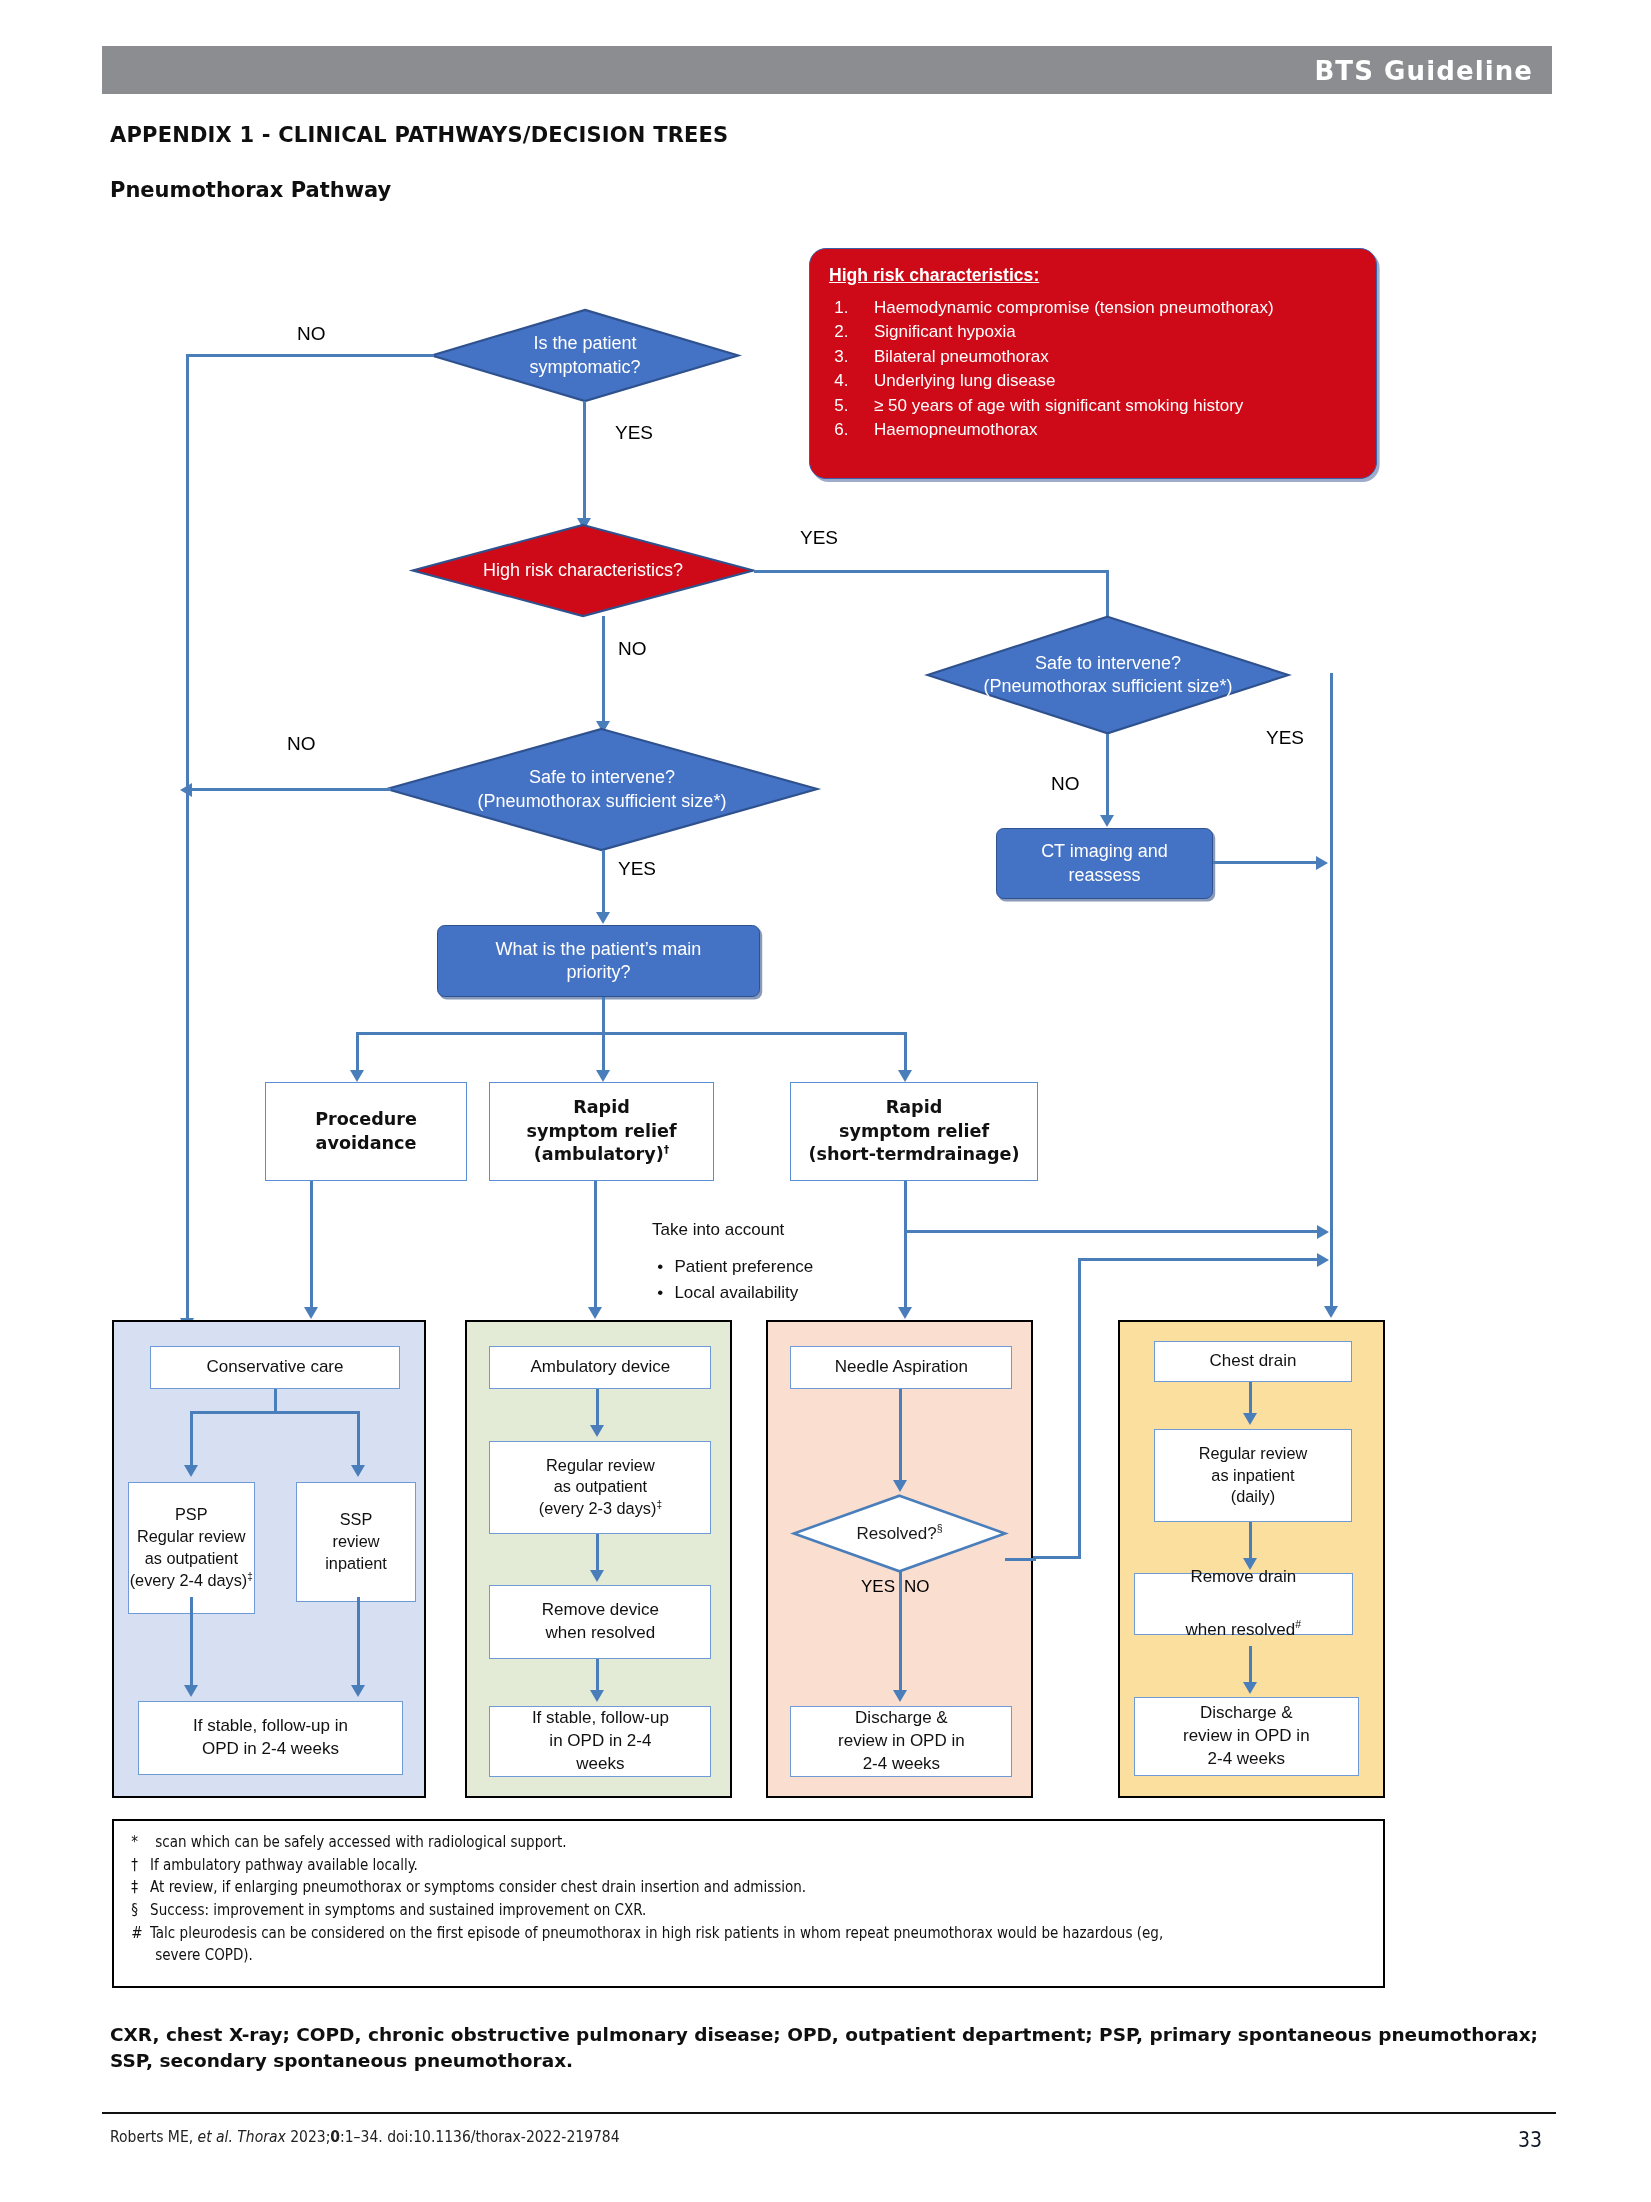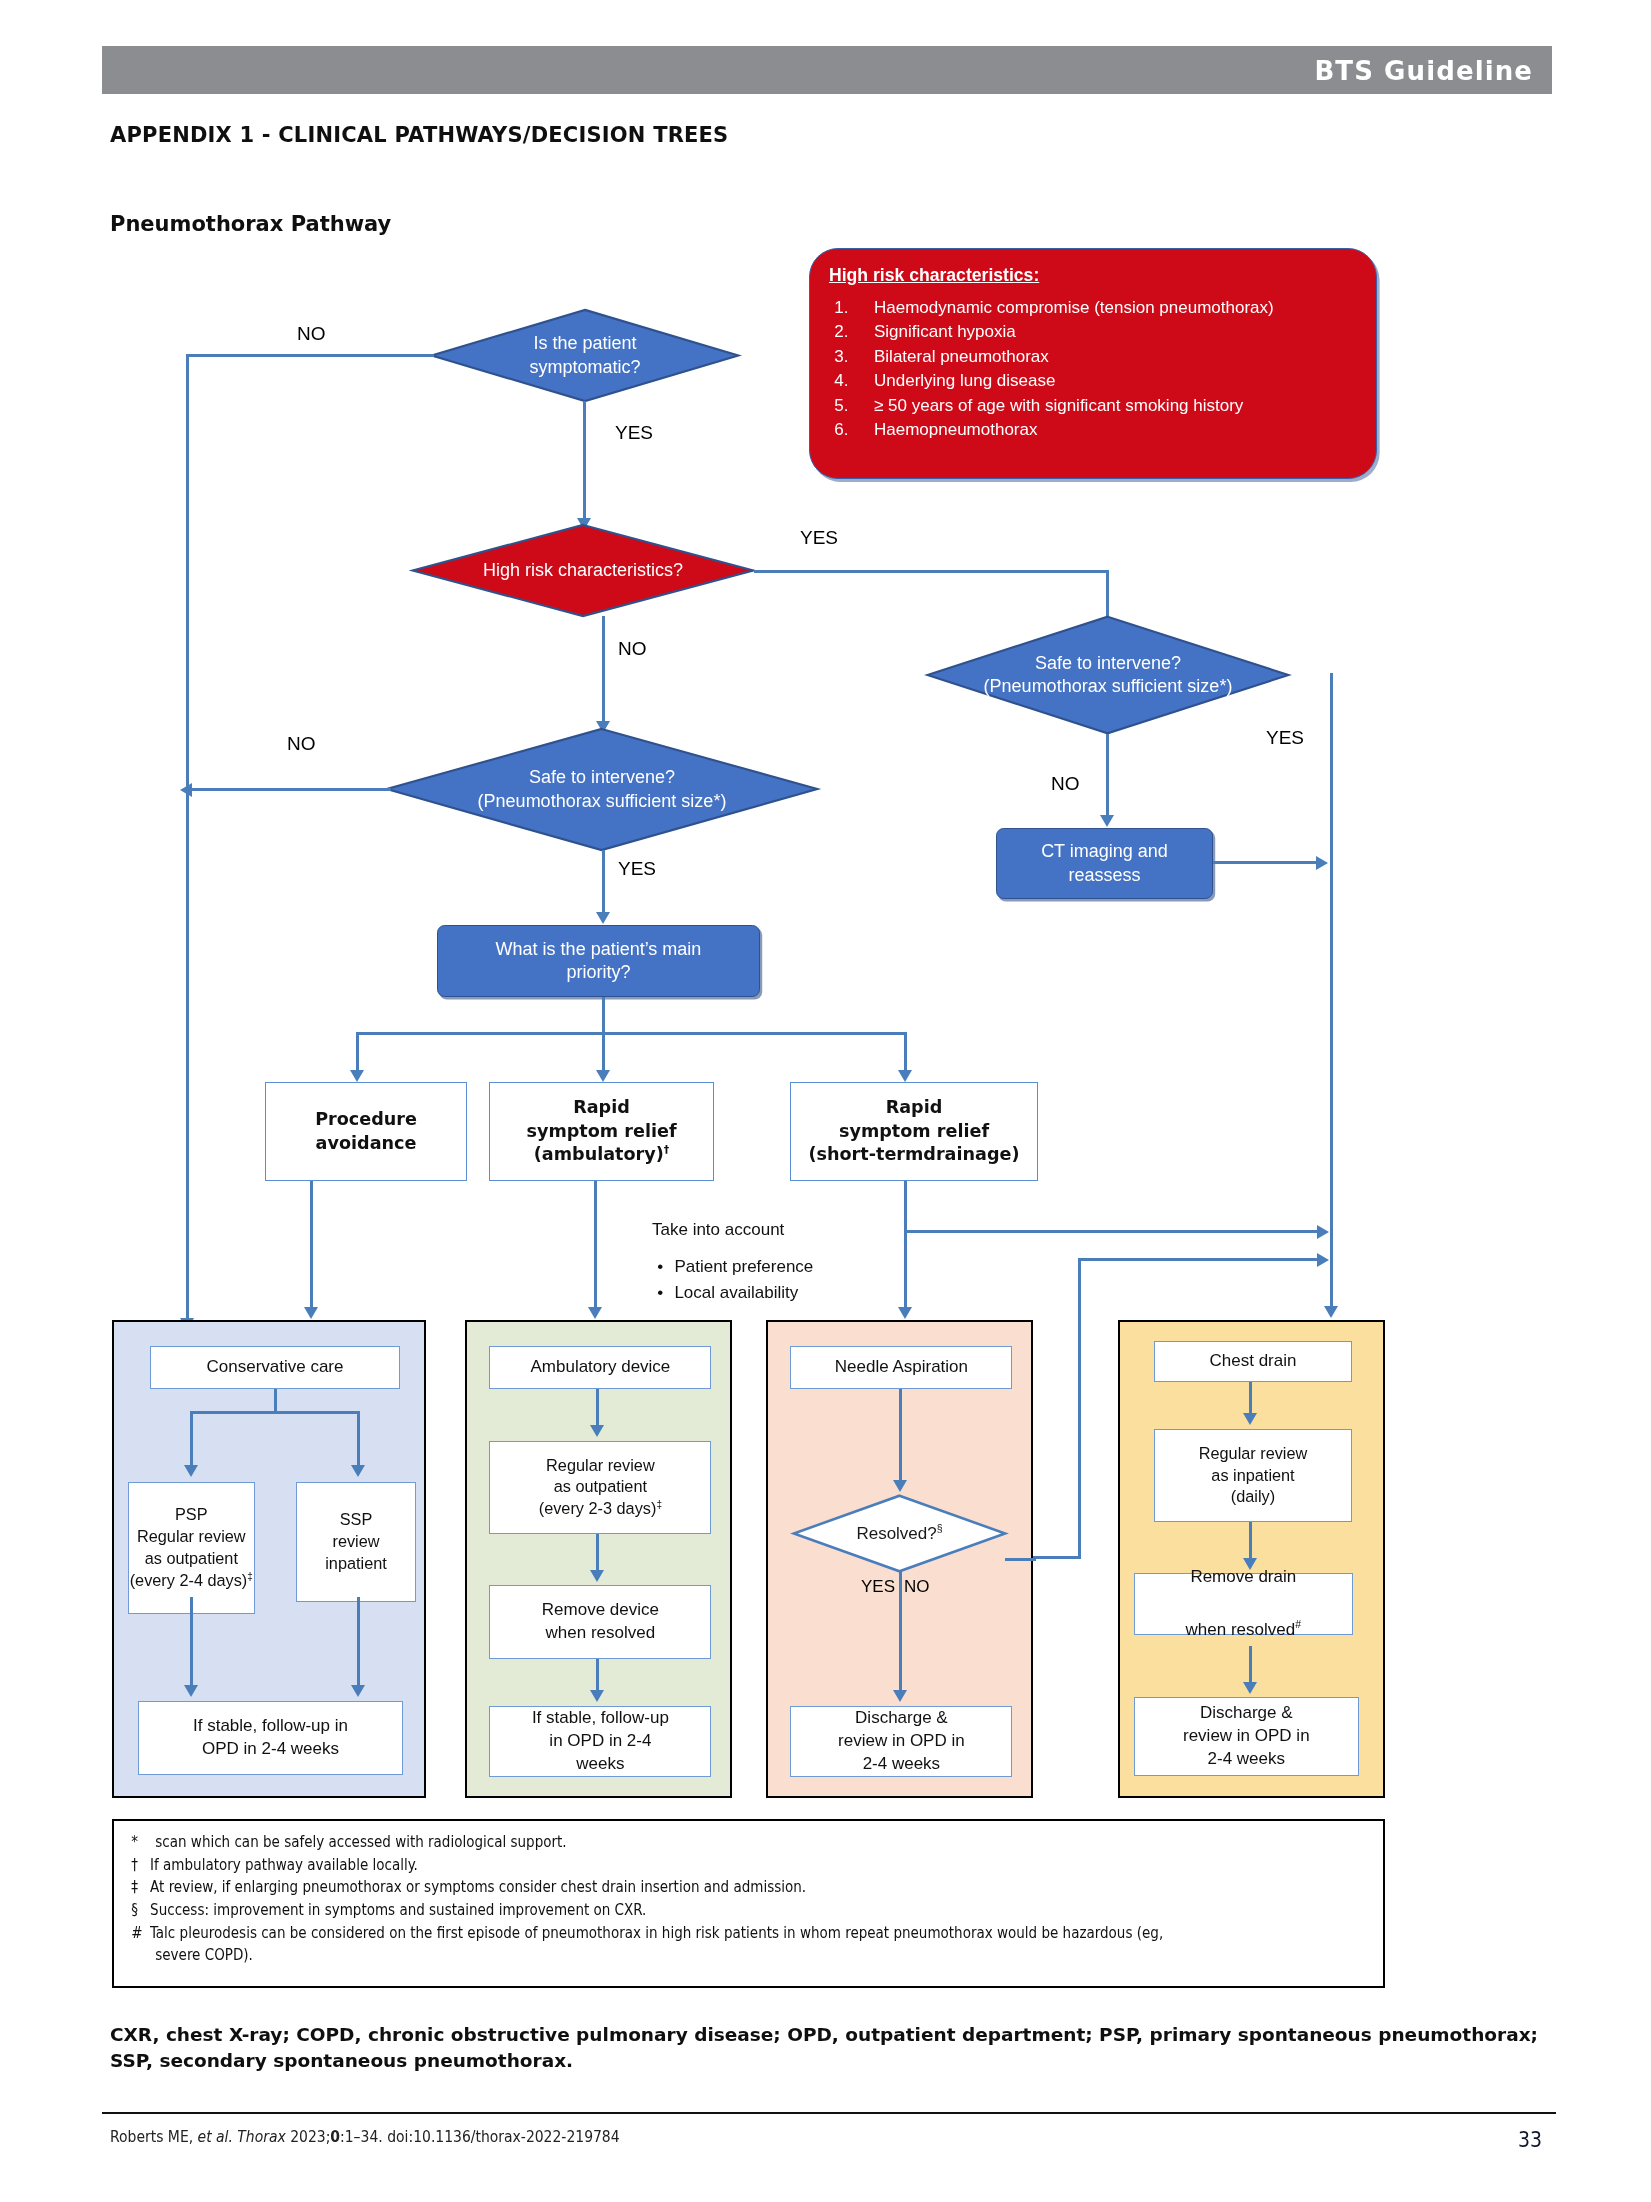--- a/index.html
+++ b/index.html
@@ -23,21 +23,20 @@
   }
   .appendix-title {
     position:absolute; left:110px; top:123px;
     font-size:21px; font-weight:bold; letter-spacing:0.2px;
     color:#0f0f0f; font-family:"DejaVu Sans", sans-serif;
   }
   .pathway-title {
     position:absolute; left:110px; top:178px;
     font-size:21px; font-weight:bold; color:#0f0f0f;
     font-family:"DejaVu Sans", sans-serif;
-    margin-top:34px;
   }
 
   .diamond-wrap { position:absolute; }
   .diamond-wrap svg { position:absolute; left:0; top:0; overflow:visible; }
   .diamond-label {
     position:absolute; left:0; top:0; width:100%; height:100%;
     display:flex; align-items:center; justify-content:center; flex-direction:column;
     color:#ffffff; font-size:18px; line-height:1.28; text-align:center;
     pointer-events:none;
   }
@@ -52,21 +51,21 @@
 
   .wbox {
     position:absolute; background:#ffffff; border:1.9px solid #5B8FD4;
     color:#111; font-size:17px; line-height:1.34; text-align:center;
     display:flex; align-items:center; justify-content:center;
   }
   .wbox.bold { font-weight:bold; font-family:"DejaVu Sans", sans-serif; font-size:17.6px; }
   .wbox.thin { border-width:1.5px; border-color:#6E9BD6; }
 
   .redbox {
-    position:absolute; background:#CE0A18; border:1.4px solid #3B5EA8; border-radius:29px;
+    position:absolute; background:#CE0A18; border:1.4px solid #3B5EA8; border-radius:17px;
     color:#fff; box-shadow: 2.6px 3px 0 rgba(60,90,150,.5);
   }
   .redbox .rb-title {
     font-size:17.6px; font-weight:bold; text-decoration:underline; padding:0 0 10.3px 0;
   }
   .redbox ol { list-style:none; counter-reset:hr; }
   .redbox li {
     counter-increment:hr; font-size:17px; line-height:1.44; position:relative;
     padding-left:45px; white-space:nowrap;
   }

